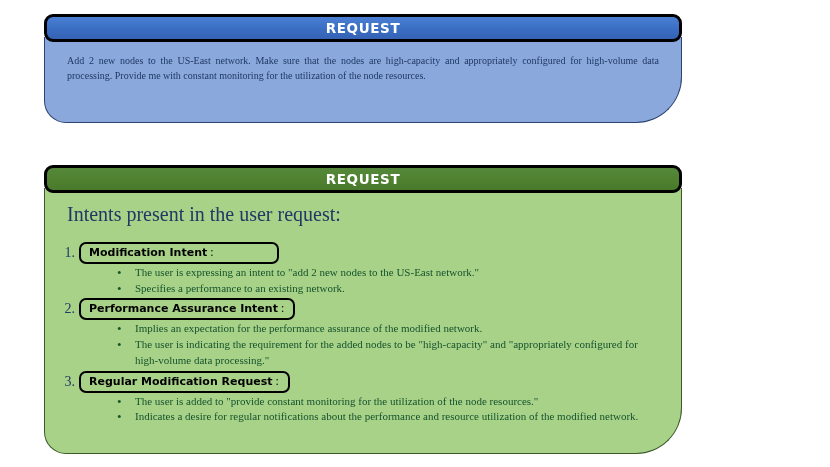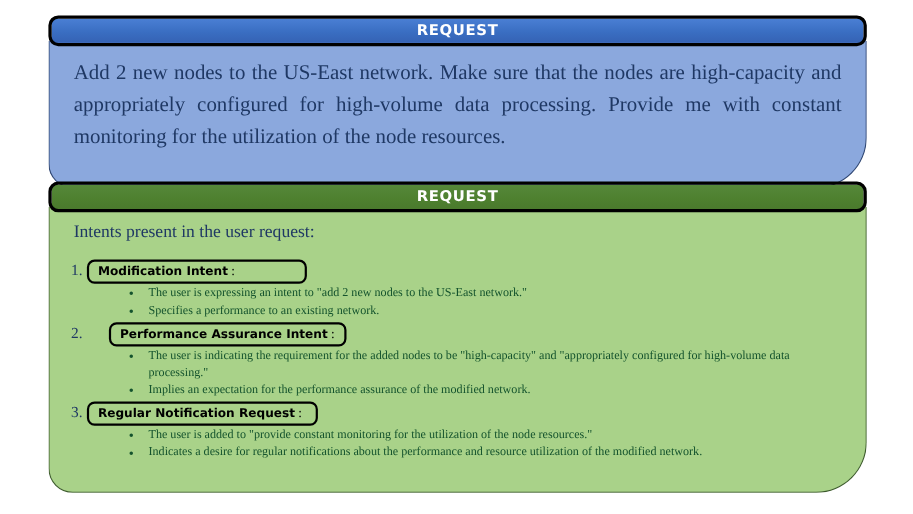--- a/index.html
+++ b/index.html
@@ -11,21 +11,21 @@
     width: 830px;
     height: 467px;
     position: relative;
     font-family: "Liberation Serif", serif;
     overflow: hidden;
   }
 
   .card {
     position: absolute;
     left: 44px;
-    width: 744px;
+    width: 638px;
   }
 
   
   .card-header {
     position: relative;
     z-index: 3;
     box-sizing: border-box;
     height: 28px;
     border: 3px solid #000000;
     border-radius: 9px;
@@ -64,29 +64,29 @@
   }
   .body-response {
     background: #a9d289;
     border-color: #3c5a2c;
     padding: 12px 20px 26px 14px;
     min-height: 246px;
   }
 
   
   .request-text {
-    font-size: 19px;
+    font-size: 10px;
     line-height: 1.52;
     text-align: justify;
     margin: 0;
   }
 
   
   .intro {
-    font-size: 16px;
+    font-size: 20px;
     line-height: 1.4;
     margin: 0 0 14px 8px;
   }
 
   .intent-list {
     margin: 0;
     padding: 0;
     list-style: none;
   }
   .intent-item {
@@ -119,21 +119,21 @@
     line-height: 1.25;
     white-space: nowrap;
   }
   .intent-tag .tag-colon {
     font-weight: normal;
     font-family: "Liberation Serif", serif;
     font-size: 12px;
     margin-left: 3px;
   }
   .tag-w1 { min-width: 200px; }
-  .tag-w2 { min-width: 203px; margin-left: 20px; }
+  .tag-w2 { min-width: 203px; }
   .tag-w3 { min-width: 210px; }
 
   .bullets {
     margin: 1px 0 0 0;
     padding: 0;
     list-style: none;
   }
   .bullet {
     position: relative;
     padding-left: 76px;
@@ -187,30 +187,30 @@
 
       <li class="intent-item">
         <div class="intent-head">
           <span class="intent-num">2.</span>
           <span class="intent-tag tag-w2">
             <span>Performance Assurance Intent</span>
             <span class="tag-colon">:</span>
           </span>
         </div>
         <ul class="bullets">
+          <li class="bullet">Implies an expectation for the performance assurance of the modified network.</li>
           <li class="bullet">The user is indicating the requirement for the added nodes to be "high-capacity" and "appropriately configured for high-volume data processing."</li>
-          <li class="bullet">Implies an expectation for the performance assurance of the modified network.</li>
         </ul>
       </li>
 
       <li class="intent-item">
         <div class="intent-head">
           <span class="intent-num">3.</span>
           <span class="intent-tag tag-w3">
-            <span>Regular Notification Request</span>
+            <span>Regular Modification Request</span>
             <span class="tag-colon">:</span>
           </span>
         </div>
         <ul class="bullets">
           <li class="bullet">The user is added to "provide constant monitoring for the utilization of the node resources."</li>
           <li class="bullet">Indicates a desire for regular notifications about the performance and resource utilization of the modified network.</li>
         </ul>
       </li>
 
     </ol>

